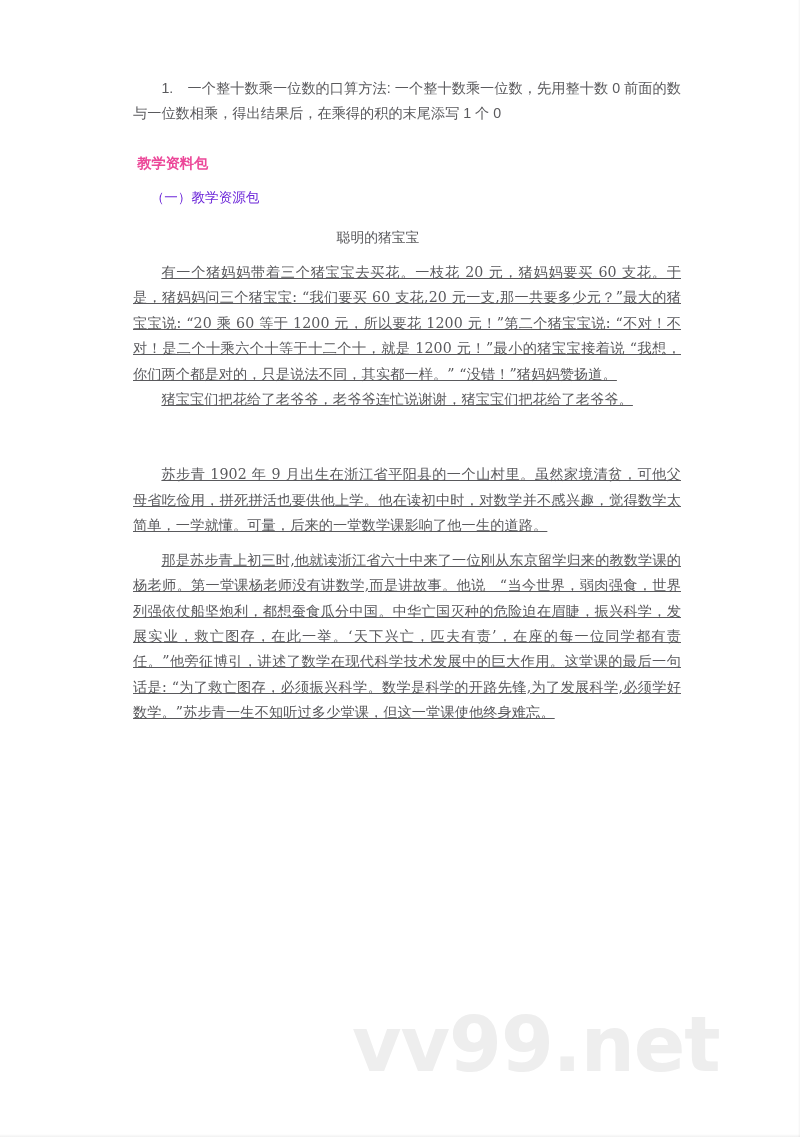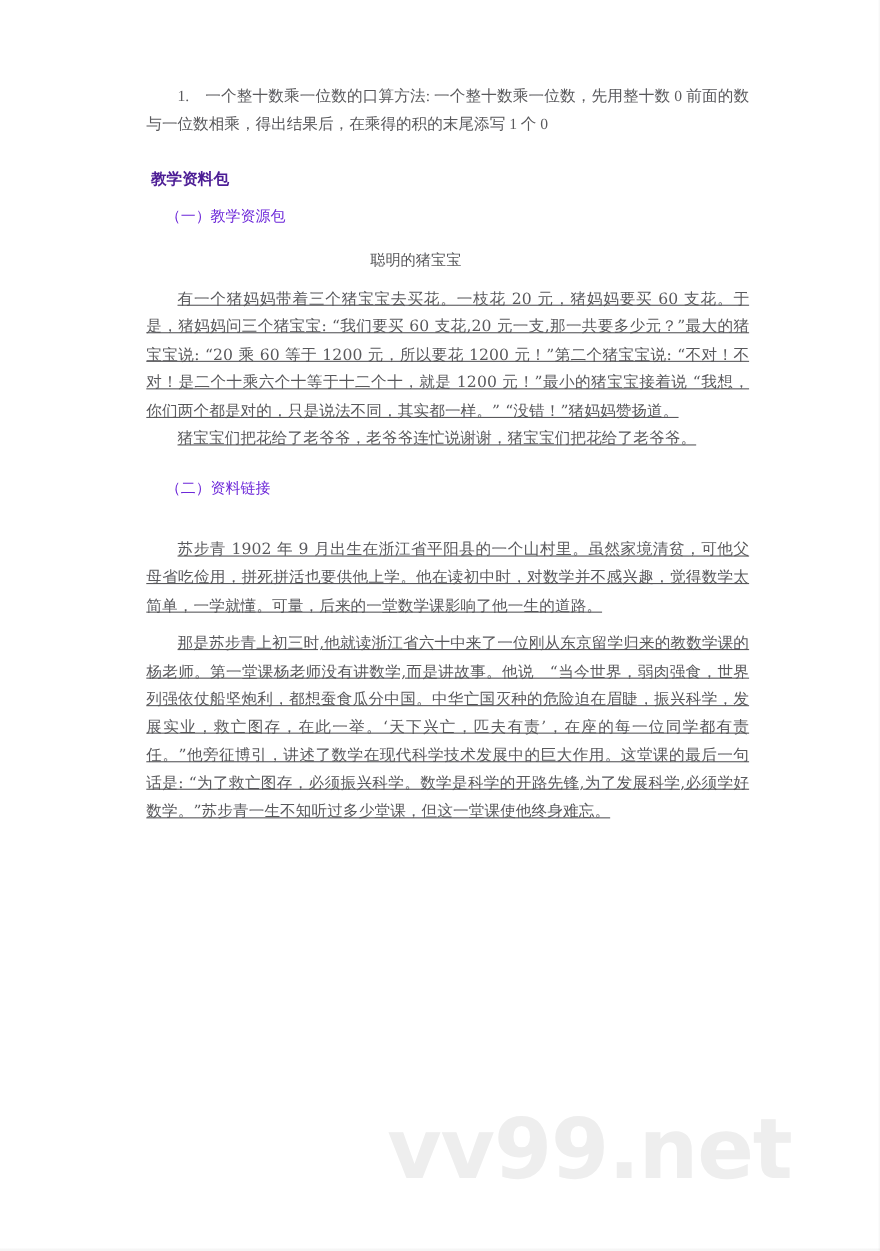--- a/index.html
+++ b/index.html
@@ -68,21 +68,21 @@
 
   .gap-sm { height: 9px; }
   .gap-md { height: 15px; }
   .gap-lg { height: 20px; }
 
   .section-heading {
     margin: 0;
     font-size: 14.2px;
     line-height: 25.4px;
     font-weight: bold;
-    color: #4c1d95;
+    color: #ec4899;
     text-indent: 0.3em;
     font-family: "DejaVu Serif", "Liberation Serif", serif;
   }
 
   .sub-heading {
     margin: 0;
     font-size: 13.6px;
     line-height: 25.4px;
     color: #6d28d9;
     text-indent: 1.3em;
@@ -110,21 +110,21 @@
 
   
   .list-item {
     margin: 0;
     font-size: 14.2px;
     line-height: 25.4px;
     color: #59595c;
     text-align: justify;
     text-justify: inter-character;
     text-indent: 2em;
-    font-family: Liberation Serif, serif;
+    font-family: Liberation Sans, sans-serif;
   }
 
   
   #watermark {
     position: absolute;
     left: 352px;
     top: 1000px;
     font-size: 76px;
     font-weight: bold;
     color: #eeeeee;
@@ -162,21 +162,20 @@
     <p class="story-title">聪明的猪宝宝</p>
 
     <div class="gap-sm"></div>
 
     <p class="para indent2">有一个猪妈妈带着三个猪宝宝去买花。一枝花 20 元，猪妈妈要买 60 支花。于是，猪妈妈问三个猪宝宝: “我们要买 60 支花,20 元一支,那一共要多少元？”最大的猪宝宝说: “20 乘 60 等于 1200 元，所以要花 1200 元！”第二个猪宝宝说: “不对！不对！是二个十乘六个十等于十二个十，就是 1200 元！”最小的猪宝宝接着说 “我想，你们两个都是对的，只是说法不同，其实都一样。” “没错！”猪妈妈赞扬道。</p>
 
     <p class="para indent2">猪宝宝们把花给了老爷爷，老爷爷连忙说谢谢，猪宝宝们把花给了老爷爷。</p>
 
     <div class="gap-lg"></div>
 
-    <p class="sub-heading">（二）资料链接</p>
 
     <div class="gap-md"></div>
 
 
     <div class="gap-md"></div>
 
     <p class="para indent2">苏步青 1902 年 9 月出生在浙江省平阳县的一个山村里。虽然家境清贫，可他父母省吃俭用，拼死拼活也要供他上学。他在读初中时，对数学并不感兴趣，觉得数学太简单，一学就懂。可量，后来的一堂数学课影响了他一生的道路。</p>
 
     <div class="gap-sm"></div>
 

